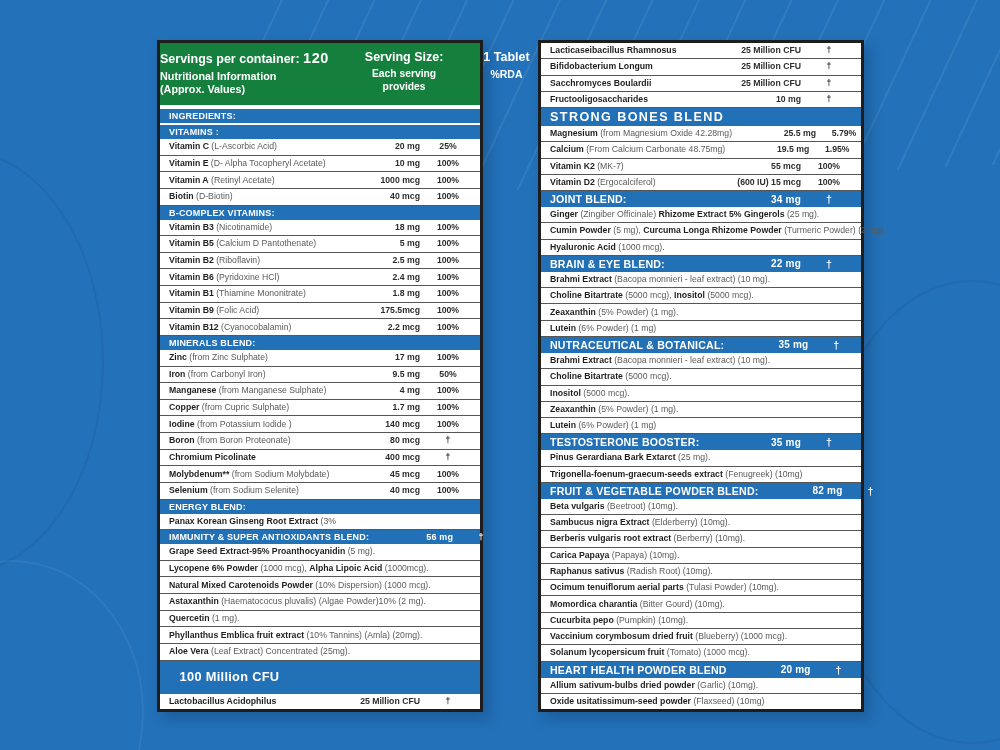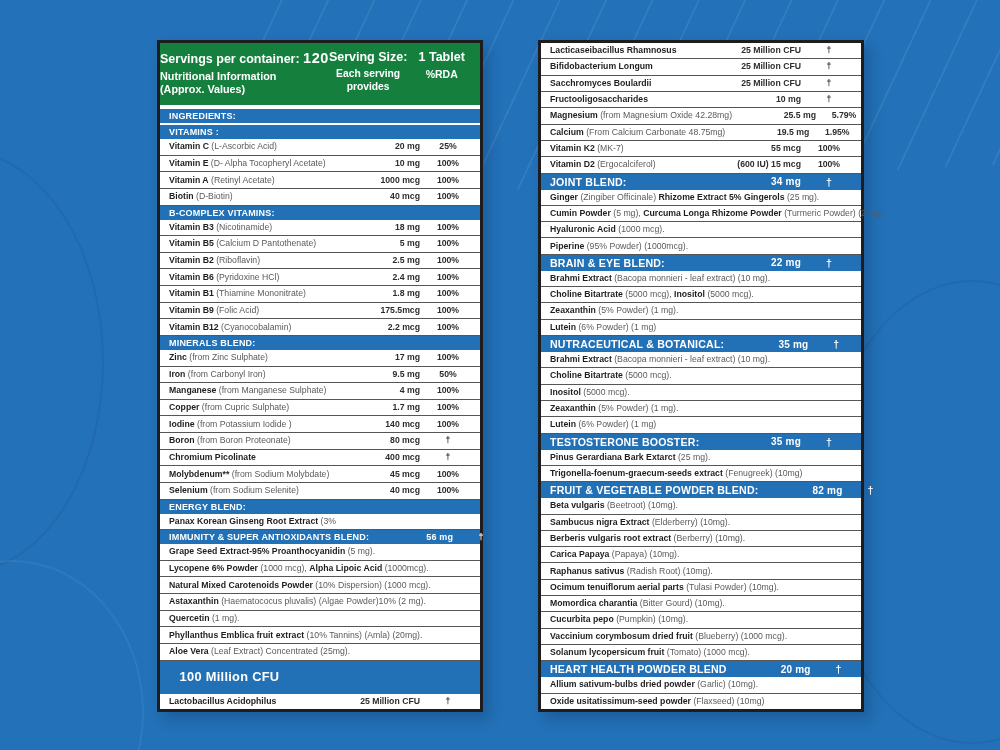--- a/index.html
+++ b/index.html
@@ -33,21 +33,21 @@
   .lhead {
     flex:0 0 62px; background:#15803d; color:#fff; margin-bottom:4px;
     display:flex; box-sizing:border-box; padding:7px 8px 4px 0;
   }
   .lhead-left { flex:1.18; display:flex; flex-direction:column; }
   .servings { font-size:12.5px; font-weight:700; white-space:nowrap; }
   .servings .big { font-size:14.5px; letter-spacing:0.5px; }
   .nutinfo { margin-top:4px; font-size:10.8px; font-weight:700; line-height:1.25; }
   .nutinfo span { display:block; }
   .lhead-right { flex:1; display:grid; grid-template-columns:1.25fr 1fr; column-gap:4px; }
-  .lhead-right .cell { text-align:center; }
+  .lhead-right .cell { text-align:center;margin-left:36px; }
   .ss-label, .ss-value { font-size:12.5px; font-weight:700; white-space:nowrap; }
   .provides { margin-top:4px; font-size:10.3px; font-weight:700; line-height:1.25; white-space:pre-line; }
   .rda-label { margin-top:4px; font-size:10.5px; font-weight:700; }
 
   
   .grid { display:grid; grid-template-columns:1fr 84px 56px; align-items:center;
           padding-left:9px; padding-right:4px; box-sizing:border-box; }
   .amt { text-align:right; }
   .rda { text-align:center; }
 
@@ -283,20 +283,25 @@
     <div class="row grid">
       <span class="name"><b>Sacchromyces Boulardii</b></span>
       <span class="amt">25 Million CFU</span>
       <span class="rda">†</span>
     </div>
     <div class="row grid">
       <span class="name"><b>Fructooligosaccharides</b></span>
       <span class="amt">10 mg</span>
       <span class="rda">†</span>
     </div>
+    <div class="bar grid bar--lg">
+      <span class="bar-label">STRONG BONES BLEND</span>
+      <span class="amt"></span>
+      <span class="rda"></span>
+    </div>
     <div class="row grid">
       <span class="name"><b>Magnesium</b> (from Magnesium Oxide 42.28mg)</span>
       <span class="amt">25.5 mg</span>
       <span class="rda">5.79%</span>
     </div>
     <div class="row grid">
       <span class="name"><b>Calcium</b> (From Calcium Carbonate 48.75mg)</span>
       <span class="amt">19.5 mg</span>
       <span class="rda">1.95%</span>
     </div>
@@ -317,23 +322,20 @@
     </div>
     <div class="row grid">
       <span class="name span-all"><b>Ginger</b> (Zingiber Officinale)  <b>Rhizome Extract 5% Gingerols</b> (25 mg).</span>
     </div>
     <div class="row grid">
       <span class="name span-all"><b>Cumin Powder</b> (5 mg), <b>Curcuma Longa Rhizome Powder</b> (Turmeric Powder)  (2 mg).</span>
     </div>
     <div class="row grid">
       <span class="name span-all"><b>Hyaluronic Acid</b> (1000 mcg).</span>
     </div>
-    <div class="row grid">
-      <span class="name span-all"><b>Piperine</b> (95% Powder) (1000mcg).</span>
-    </div>
     <div class="bar grid bar--md">
       <span class="bar-label">BRAIN &amp; EYE BLEND:</span>
       <span class="amt">22 mg</span>
       <span class="rda">†</span>
     </div>
     <div class="row grid">
       <span class="name span-all"><b>Brahmi Extract</b> (Bacopa monnieri - leaf extract) (10 mg).</span>
     </div>
     <div class="row grid">
       <span class="name span-all"><b>Choline Bitartrate</b> (5000 mcg), <b>Inositol</b> (5000 mcg).</span>

